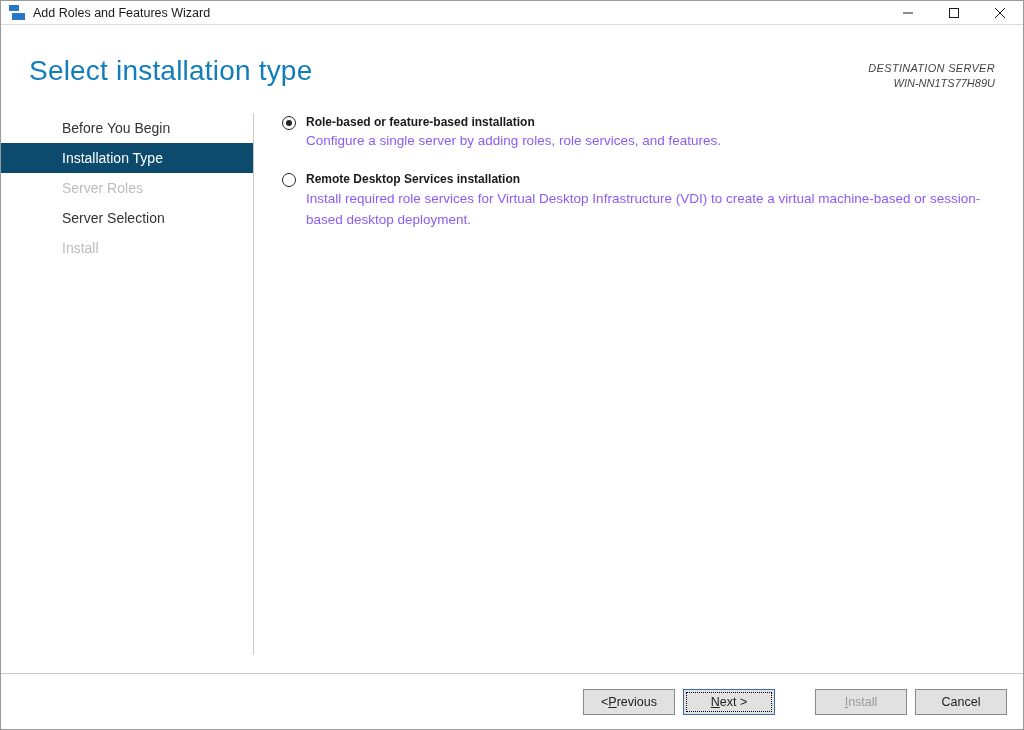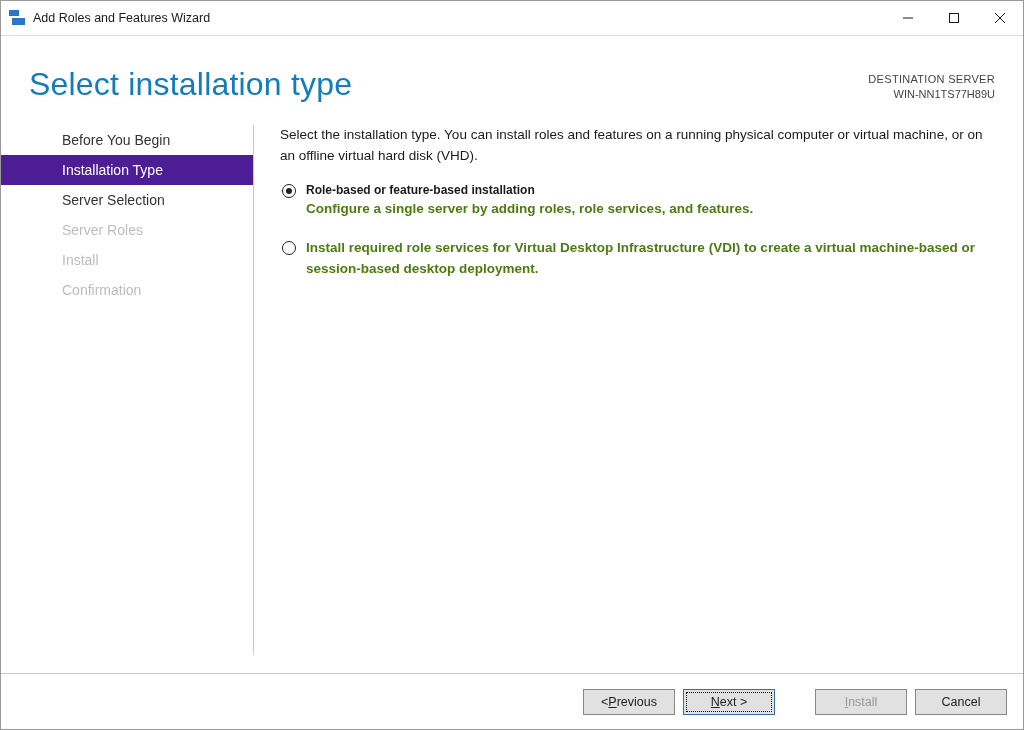--- a/index.html
+++ b/index.html
@@ -15,21 +15,21 @@
   }
   .window {
     width: 1024px;
     height: 730px;
     border: 1px solid #9a9a9a;
     display: flex;
     flex-direction: column;
     background: #fff;
   }
   .titlebar {
-    height: 35px;
+    height: 24px;
     display: flex;
     align-items: center;
     padding-left: 8px;
     border-bottom: 1px solid #dcdcdc;
     font-size: 12.5px;
     color: #1a1a1a;
     user-select: none;
   }
   .titlebar .app-icon {
     width: 16px; height: 16px;
@@ -51,51 +51,52 @@
   }
   .win-btn svg { width: 10px; height: 10px; stroke: #1a1a1a; }
   .header {
     padding: 30px 28px 12px 28px;
     display: flex;
     align-items: flex-start;
   }
   .header h1 {
     margin: 0;
     font-weight: 300;
-    font-size: 32px;
+    font-size: 28px;
     color: #117dbb;
     flex: 1;
     letter-spacing: 0.2px;
   }
   .dest {
     text-align: right;
     font-size: 11px;
     color: #444;
     line-height: 1.35;
     padding-top: 6px;
+    font-style: italic;
   }
   .dest .label { letter-spacing: 0.3px; }
   .body {
     flex: 1;
     display: flex;
     padding: 0 0 0 0;
     overflow: hidden;
   }
   .sidebar {
     width: 252px;
     padding: 10px 0 0 0;
   }
   .sidebar .step {
     padding: 7px 0 7px 61px;
     font-size: 14px;
     color: #555;
     cursor: default;
   }
   .sidebar .step.active {
-    background: #4c1d95;
+    background: #0c4a6e;
     color: #fff;
   }
   .sidebar .step.prev { color: #333; }
   .sidebar .step.disabled { color: #bdbdbd; }
   .divider {
     width: 1px;
     background: #c8c8c8;
     margin: 10px 0 18px 0;
   }
   .main {
@@ -122,21 +123,21 @@
     flex: 0 0 14px;
   }
   .radio.selected::after {
     content: "";
     position: absolute;
     left: 3px; top: 3px; width: 6px; height: 6px;
     background: #222; border-radius: 50%;
   }
   .option-body { flex: 1; }
   .option-title { font-weight: 700; font-size: 12px; }
-  .option-desc { color: #4d7c0f; font-size: 13.5px; font-weight: bold; }
+  .option-desc { color: #8b5cf6; font-size: 13.5px; }
   .footer {
     border-top: 1px solid #c8c8c8;
     height: 56px;
     display: flex;
     align-items: center;
     justify-content: flex-end;
     padding: 0 16px;
     gap: 8px;
   }
   .btn {
@@ -198,42 +199,41 @@
     <div class="dest">
       <div class="label">DESTINATION SERVER</div>
       <div>WIN-NN1TS77H89U</div>
     </div>
   </div>
 
   <div class="body">
     <div class="sidebar">
       <div class="step prev"><span>Before You Begin</span></div>
       <div class="step active"><span>Installation Type</span></div>
+      <div class="step disabled"><span>Server Roles</span></div>
       <div class="step prev"><span>Server Selection</span></div>
-      <div class="step disabled"><span>Server Roles</span></div>
       <div class="step disabled"><span>Install</span></div>
-      <div class="step disabled"><span>Confirmation</span></div>
     </div>
 
     <div class="divider"></div>
 
     <div class="main">
-      <div class="intro">Select the installation type. You can install roles and features on a running physical computer or virtual machine, or on an offline virtual hard disk (VHD).</div>
 
       <div class="option">
         <span class="radio selected"></span>
         <div class="option-body">
           <div class="option-title">Role-based or feature-based installation</div>
           <div class="option-desc">Configure a single server by adding roles, role services, and features.</div>
         </div>
       </div>
 
       <div class="option">
         <span class="radio"></span>
         <div class="option-body">
+          <div class="option-title">Remote Desktop Services installation</div>
           <div class="option-desc">Install required role services for Virtual Desktop Infrastructure (VDI) to create a virtual machine-based or session-based desktop deployment.</div>
         </div>
       </div>
     </div>
   </div>
 
   <div class="footer">
     <div class="btn">
       <span>&lt; </span>
         <span class="accel">P</span>

